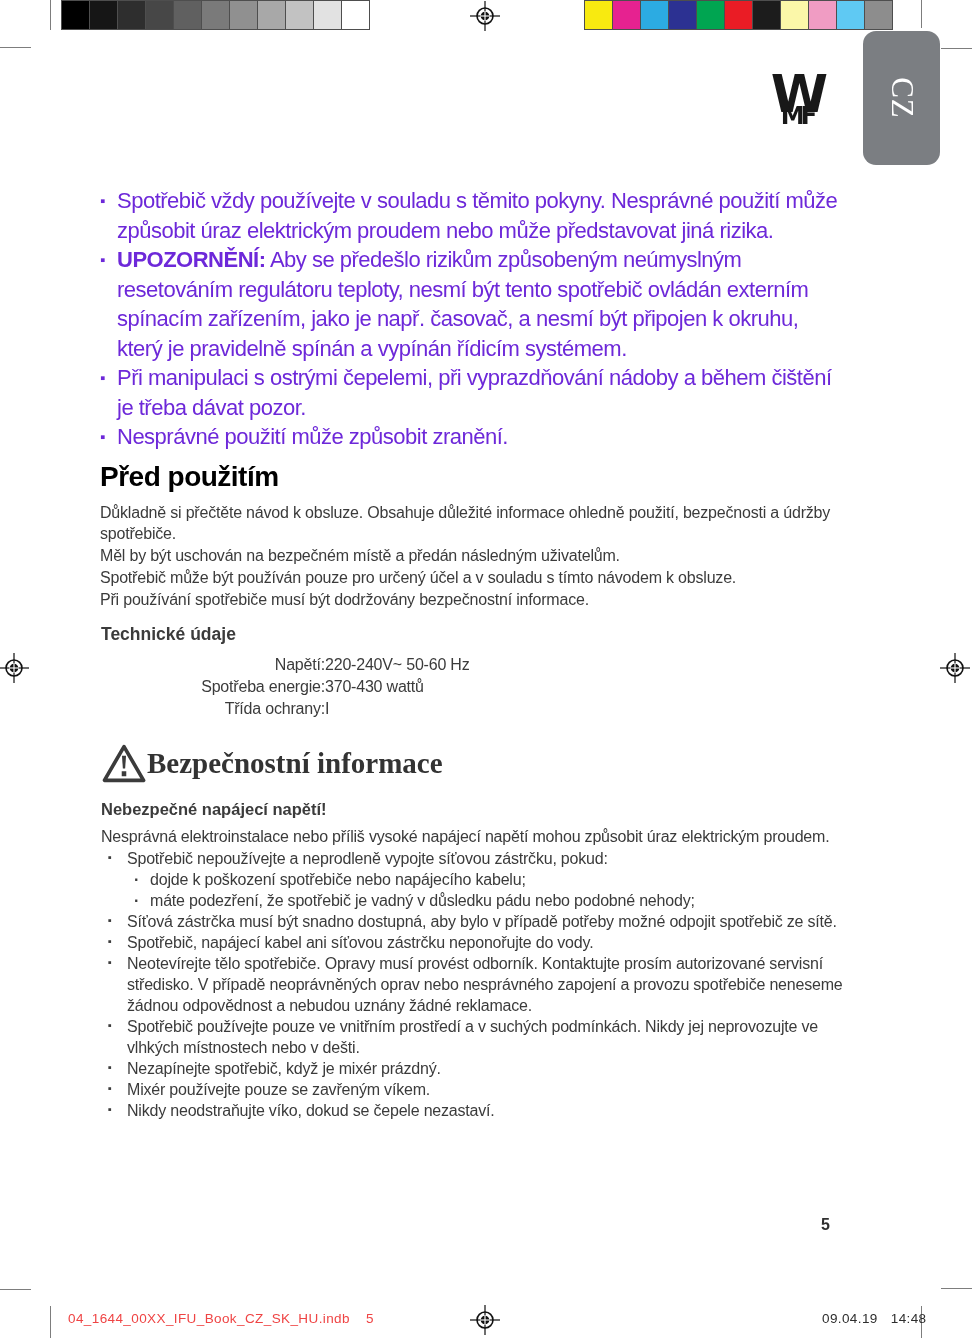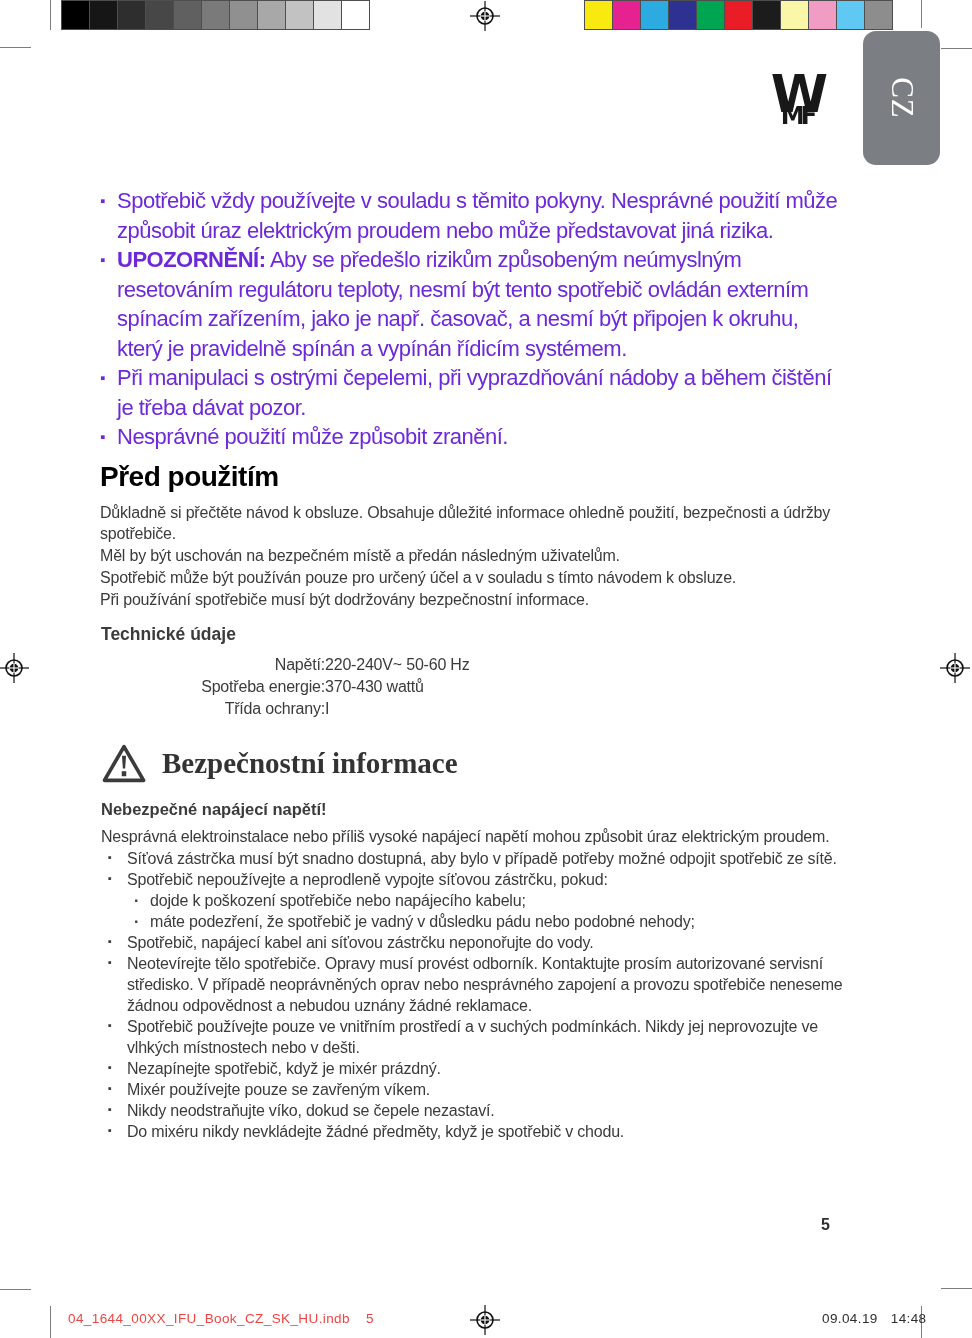--- a/index.html
+++ b/index.html
@@ -63,21 +63,21 @@
     margin: 9px 0 9px 0; color: #000000;
   }
 
   .body-text { font-size: 16px; line-height: 21.8px; letter-spacing: -0.2px; }
   .body-text p { margin: 0; }
 
   .specs-title { font-size: 17.5px; font-weight: bold; margin: 14px 0 9px 1px; }
   .spec-row { display: flex; font-size: 16px; line-height: 22px; letter-spacing: -0.2px; margin-left: 9px; }
   .spec-label { width: 216px; flex: none; text-align: right; }
 
-  .safety-heading { display: flex; align-items: center; gap: 15px; margin: 23px 0 0 1px; }
+  .safety-heading { display: flex; align-items: center; margin: 23px 0 0 1px; }
   .safety-heading h2 {
     font-family: "Liberation Serif", serif;
     font-size: 29px; font-weight: bold; margin: 0; color: #333333;
   }
   .warning-icon { flex: none; display: block; }
 
   .hazard-title { font-size: 16.5px; font-weight: bold; margin: 16px 0 7px 1px; }
 
   .safety-intro { font-size: 16px; line-height: 21px; letter-spacing: -0.2px; margin-left: 1px; }
 
@@ -216,33 +216,32 @@
       <rect x="45" y="62" width="10" height="11" fill="#3b3b3b"></rect>
     </svg>
     <h2>Bezpečnostní informace</h2>
   </div>
 
   <div class="hazard-title">Nebezpečné napájecí napětí!</div>
 
   <div class="safety-intro">Nesprávná elektroinstalace nebo příliš vysoké napájecí napětí mohou způsobit úraz elektrickým proudem.</div>
 
   <div class="safety-list">
-    <div class="safety-item"><span>Síťová zástrčka musí být snadno dostupná, aby bylo v případě potřeby možné odpojit spotřebič ze sítě.</span></div>
     <div class="safety-item">
       <span>Spotřebič nepoužívejte a neprodleně vypojte síťovou zástrčku, pokud:</span>
       <div class="sub-item"><span>dojde k poškození spotřebiče nebo napájecího kabelu;</span></div>
       <div class="sub-item"><span>máte podezření, že spotřebič je vadný v důsledku pádu nebo podobné nehody;</span></div>
     </div>
+    <div class="safety-item"><span>Síťová zástrčka musí být snadno dostupná, aby bylo v případě potřeby možné odpojit spotřebič ze sítě.</span></div>
     <div class="safety-item"><span>Spotřebič, napájecí kabel ani síťovou zástrčku neponořujte do vody.</span></div>
     <div class="safety-item"><span>Neotevírejte tělo spotřebiče. Opravy musí provést odborník. Kontaktujte prosím autorizované servisní středisko. V případě neoprávněných oprav nebo nesprávného zapojení a provozu spotřebiče neneseme žádnou odpovědnost a nebudou uznány žádné reklamace.</span></div>
     <div class="safety-item"><span>Spotřebič používejte pouze ve vnitřním prostředí a v suchých podmínkách. Nikdy jej neprovozujte ve vlhkých místnostech nebo v dešti.</span></div>
     <div class="safety-item"><span>Nezapínejte spotřebič, když je mixér prázdný.</span></div>
     <div class="safety-item"><span>Mixér používejte pouze se zavřeným víkem.</span></div>
     <div class="safety-item"><span>Nikdy neodstraňujte víko, dokud se čepele nezastaví.</span></div>
-    <div class="safety-item"><span>Do mixéru nikdy nevkládejte žádné předměty, když je spotřebič v chodu.</span></div>
   </div>
 
 </div>
 
 <div class="page-num">5</div>
 
 <div class="footer-left">
   <span>04_1644_00XX_IFU_Book_CZ_SK_HU.indb</span><span class="pgref">5</span>
 </div>
 <div class="footer-right">

